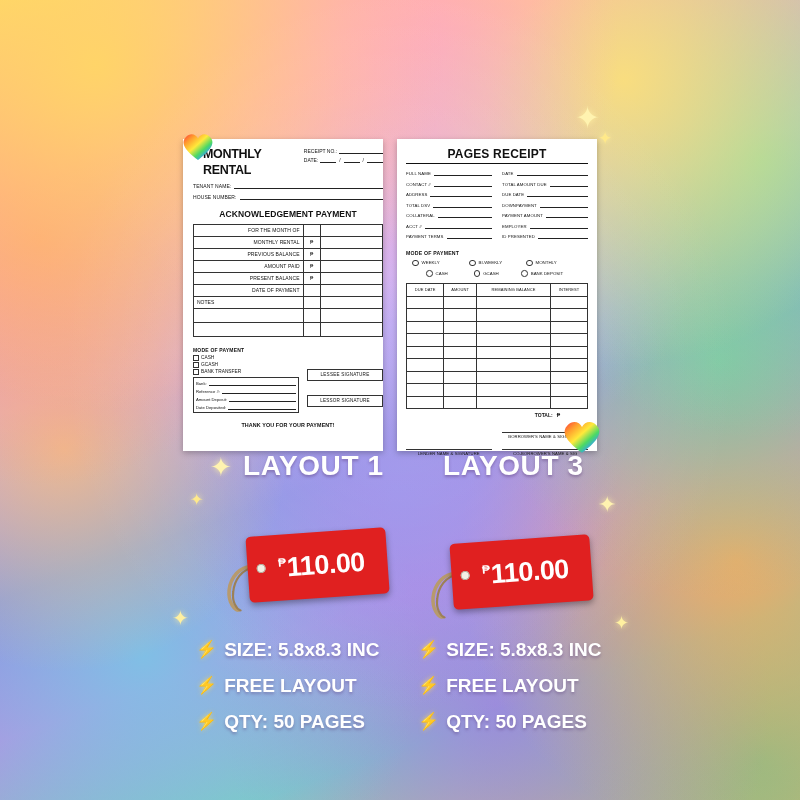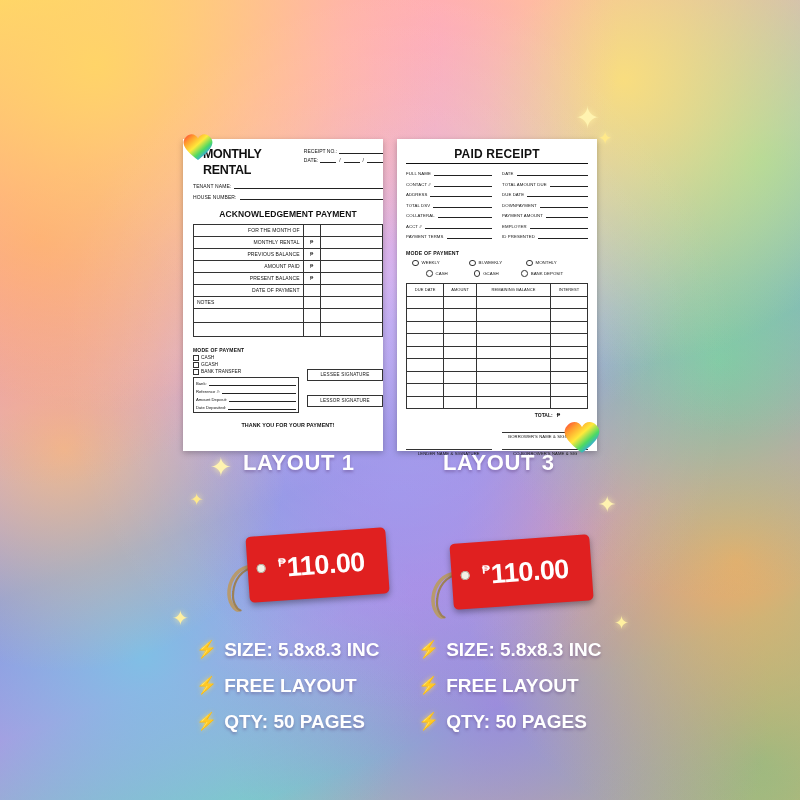--- a/index.html
+++ b/index.html
@@ -108,21 +108,21 @@
   table.g2 th{border:0.6px solid #333;height:10px;font-weight:normal;font-size:4px;letter-spacing:0.1px;}
   table.g2 td{border:0.6px solid #333;height:9.5px;}
   .totalrow{display:flex;justify-content:flex-end;align-items:center;gap:4px;font-size:5px;font-weight:bold;margin-top:3px;padding-right:28px;}
   .sigs2{margin-top:14px;font-size:4.2px;}
   .sigline{border-top:0.7px solid #333;text-align:center;padding-top:1px;letter-spacing:0.1px;}
   .sigs2 .row{display:flex;justify-content:space-between;gap:10px;margin-top:10px;}
   .sigs2 .row .half{width:47%;}
   .rightsig{width:47%;margin-left:auto;}
 
   
-  .cap{position:absolute;z-index:8;color:#ffffff;font-size:22px;font-weight:bold;letter-spacing:0.6px;
+  .cap{position:absolute;z-index:8;color:#ffffff;font-size:28px;font-weight:bold;letter-spacing:0.6px;
        text-shadow:0 2px 3px rgba(90,60,120,0.45);}
   #cap1{left:243px;top:450px;}
   #cap2{left:443px;top:450px;}
 
   
   .tagwrap{position:absolute;z-index:6;}
   #tag1{left:214px;top:527px;width:180px;height:90px;transform:rotate(-4deg);}
   #tag2{left:418px;top:534px;width:180px;height:90px;transform:rotate(-4deg);}
   .tag{
     position:absolute;left:34px;top:6px;width:140px;height:66px;background:#e02020;border-radius:5px;
@@ -296,21 +296,21 @@
           <stop offset="82%" stop-color="#2f9bff"></stop>
             <stop offset="100%" stop-color="#a24cff"></stop>
         </linearGradient>
       </defs>
       <path d="M17 29 C2 18 0 11 5 6 C9 1.5 15 3 17 7.5 C19 3 25 1.5 29 6 C34 11 32 18 17 29 Z" fill="url(#rg1)"></path>
     </svg>
   </div>
 
   <div class="paper" id="paper2">
     <div class="p2">
-      <div class="p2-title">PAID RECEIPT</div>
+      <div class="p2-title">PAGES RECEIPT</div>
 
       <div class="twocol">
         <div class="col">
           <div class="f2">
               <span>FULL NAME</span>
               <span class="rule"></span>
             </div>
           <div class="f2">
               <span>CONTACT #</span>
               <span class="rule"></span>

